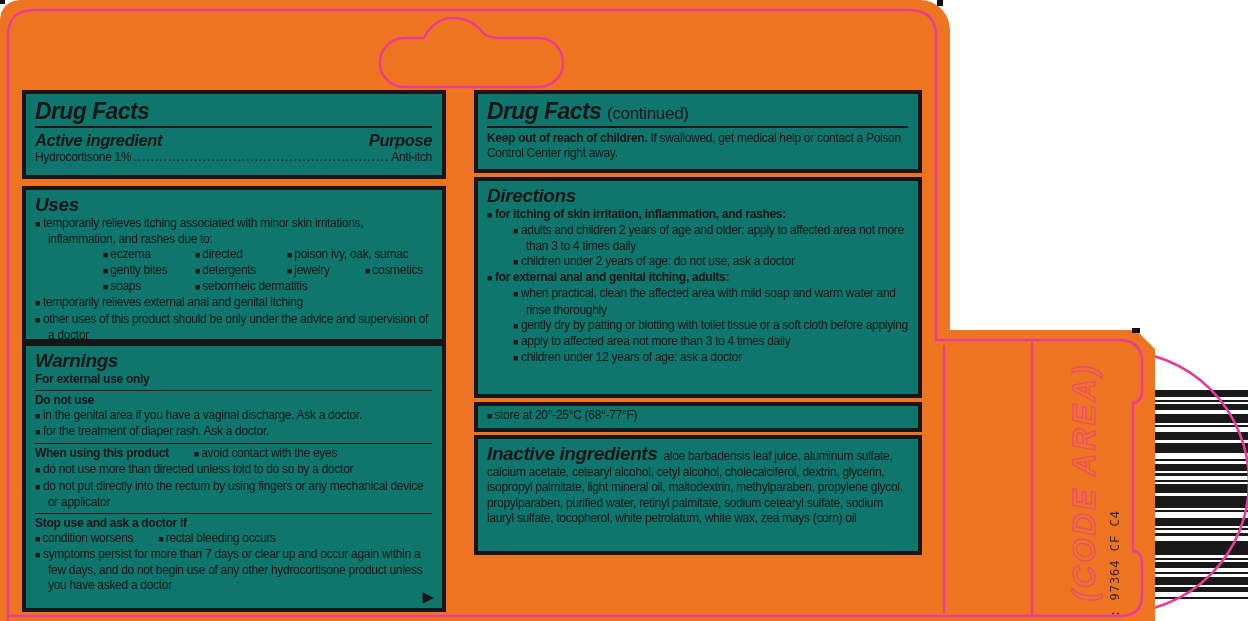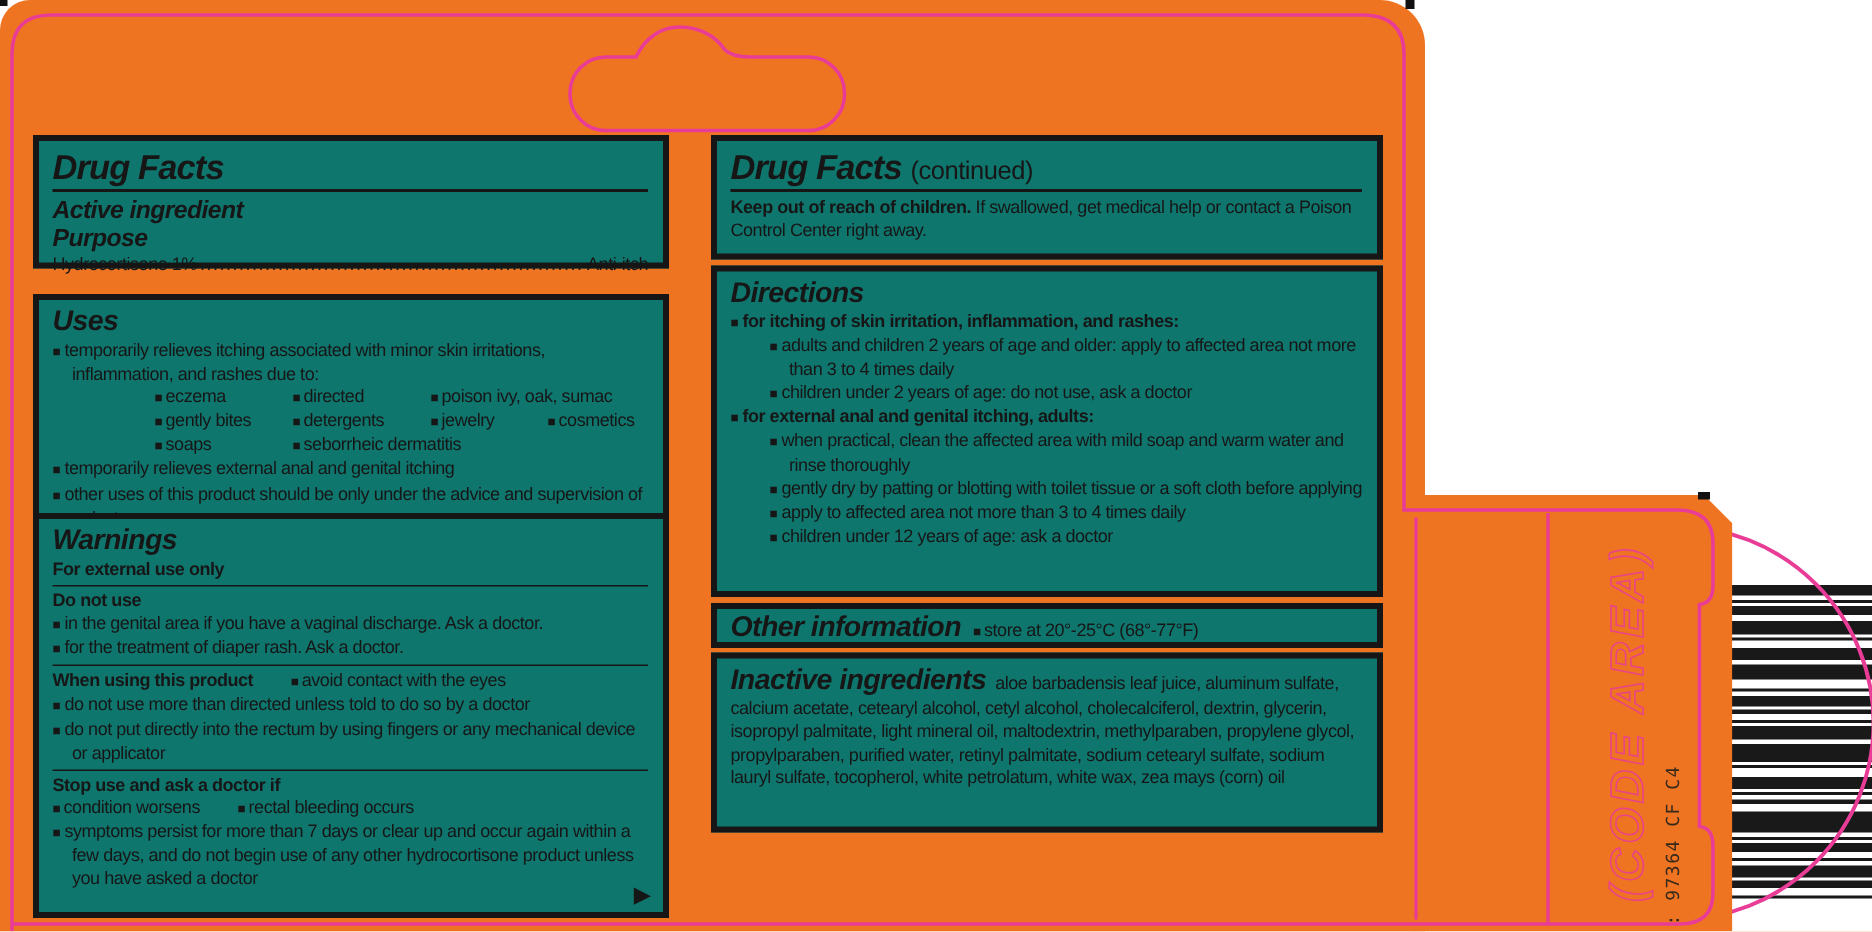--- a/index.html
+++ b/index.html
@@ -44,21 +44,21 @@
     position:absolute; background:#0f766e; border:4px solid var(--ink);
     box-sizing:border-box; padding:4px 10px 4px 9px; z-index:6;
   }
   .t  { font-size:12px; line-height:15.1px; letter-spacing:-0.3px; }
   .b  { font-weight:bold; }
   .main-title { font:italic bold 23px/26px "Liberation Sans", sans-serif; letter-spacing:-0.6px; }
   .main-title .cont { font:normal normal 17px "Liberation Sans", sans-serif; letter-spacing:-0.3px; }
   .sec-title  { font:italic bold 19px/22px "Liberation Sans", sans-serif; letter-spacing:-0.4px; }
   .rule  { border:none; border-top:2px solid var(--ink); margin:2px 0 3px 0; }
   .rule1 { border:none; border-top:1.6px solid var(--ink); margin:3px 0 2px 0; }
-  .ai-row { display:flex; justify-content:space-between; font:italic bold 16.5px/19px "Liberation Sans", sans-serif; letter-spacing:-0.4px;flex-direction:column; }
+  .ai-row { display:flex; justify-content:space-between; font:italic bold 16.5px/19px "Liberation Sans", sans-serif; letter-spacing:-0.4px; }
   .leader-row { display:flex; align-items:baseline; }
   .leader { flex:1; overflow:hidden; white-space:nowrap; letter-spacing:1px; margin:0 2px; }
   
   .li  { padding-left:13px; text-indent:-13px; }
   .li::before  { content:"■ "; font-size:9px; letter-spacing:0; }
   .l2  { margin-left:26px; }
   .ib  { white-space:nowrap; }
   .ib::before  { content:"■ "; font-size:9px; }
   .gap { margin-left:22px; }
   .grid-row { display:flex; padding-left:68px; }
@@ -127,21 +127,21 @@
       <span>Active ingredient</span>
       <span>Purpose</span>
     </div>
     <div class="leader-row t">
       <span>Hydrocortisone 1%</span>
       <span class="leader">........................................................................................................................</span>
       <span>Anti-itch</span>
     </div>
   </div>
 
-  <div class="box" style="left:22px; top:196px; width:424px; height:157px;">
+  <div class="box" style="left:22px; top:186px; width:424px; height:157px;">
     <div class="sec-title">Uses</div>
     <div class="t li">temporarily relieves itching associated with minor skin irritations, inflammation, and rashes due to:</div>
     <div class="t grid-row">
       <span class="c1 ib">eczema</span>
       <span class="c2 ib">directed</span>
       <span class="ib">poison ivy, oak, sumac</span>
     </div>
     <div class="t grid-row">
       <span class="c1 ib">gently bites</span>
       <span class="c2 ib">detergents</span>
@@ -197,21 +197,20 @@
     <div class="t li l2">adults and children 2 years of age and older: apply to affected area not more than 3 to 4 times daily</div>
     <div class="t li l2">children under 2 years of age: do not use, ask a doctor</div>
     <div class="t li b">for external anal and genital itching, adults:</div>
     <div class="t li l2">when practical, clean the affected area with mild soap and warm water and rinse thoroughly</div>
     <div class="t li l2">gently dry by patting or blotting with toilet tissue or a soft cloth before applying</div>
     <div class="t li l2">apply to affected area not more than 3 to 4 times daily</div>
     <div class="t li l2">children under 12 years of age: ask a doctor</div>
   </div>
 
   <div class="box inline-title-wrap" style="left:474px; top:402px; width:448px; height:30px; padding-top:2px; display:flex; align-items:baseline;">
-    <span class="sec-title">Other information</span>
     <span class="t ib">store at 20°-25°C (68°-77°F)</span>
   </div>
 
   <div class="box flow-text" style="left:474px; top:435px; width:448px; height:120px;">
     <div class="t" style="line-height:15.4px;">
       <span class="sec-title">Inactive ingredients</span><span>aloe barbadensis leaf juice, aluminum sulfate, calcium acetate, cetearyl alcohol, cetyl alcohol, cholecalciferol, dextrin, glycerin, isopropyl palmitate, light mineral oil, maltodextrin, methylparaben, propylene glycol, propylparaben, purified water, retinyl palmitate, sodium cetearyl sulfate, sodium lauryl sulfate, tocopherol, white petrolatum, white wax, zea mays (corn) oil</span>
     </div>
   </div>
 
 </div>

